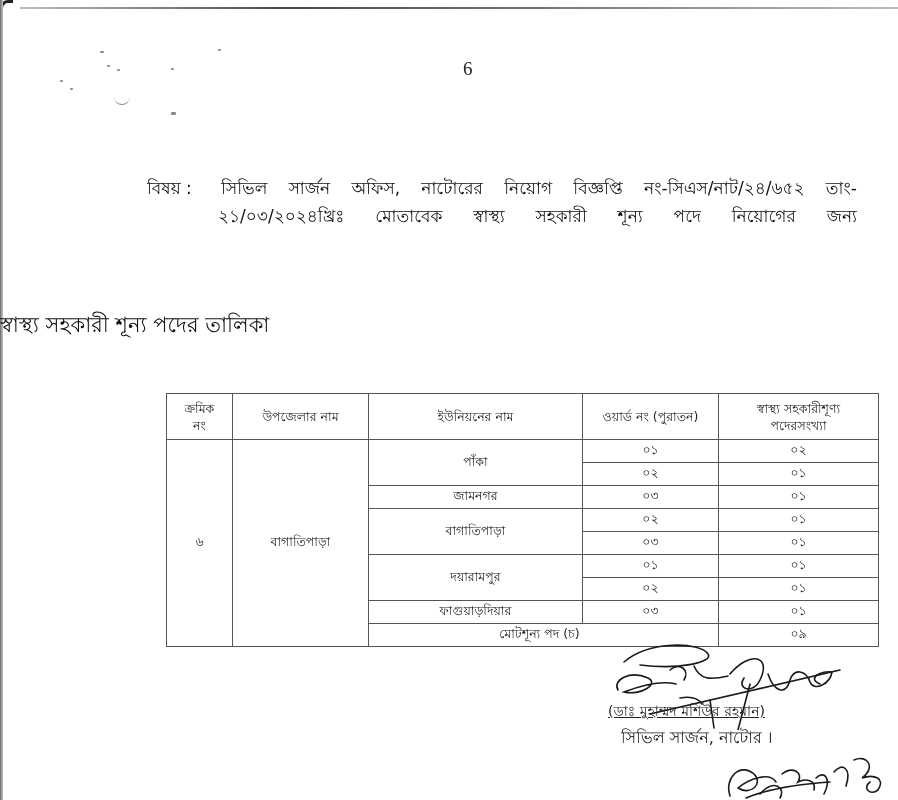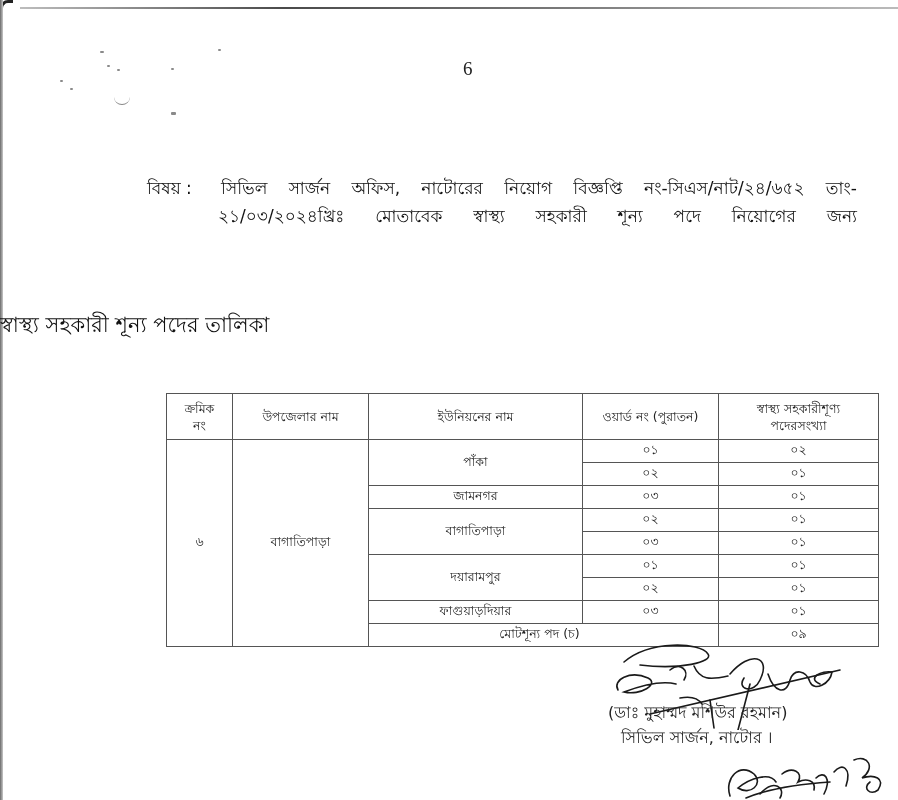--- a/index.html
+++ b/index.html
@@ -48,21 +48,21 @@
     }
     table.vacancy th { height: 45px; line-height: 17px; }
     table.vacancy td { height: 22px; }
     .c1 { width: 65px; } .c2 { width: 135px; } .c3 { width: 213px; }
     .c4 { width: 135px; } .c5 { width: 159px; }
     .total-label { text-align: right; padding-right: 8px !important; }
     .signature {
       position: absolute; left: 610px; top: 640px; width: 250px; height: 90px;
     }
     .sig-name {
-      position: absolute; left: 608px; top: 700px; font-size: 16px; color: #222; white-space: nowrap;
+      position: absolute; left: 608px; top: 700px; font-size: 14px; color: #222; white-space: nowrap; text-decoration: underline;
     }
     .sig-title {
       position: absolute; left: 621px; top: 725px; font-size: 16px; color: #222; white-space: nowrap;
     }
     .initials { position: absolute; left: 720px; top: 748px; width: 170px; height: 52px; }
   </style>
 </head>
 <body>
 
 <div class="corner"></div>

